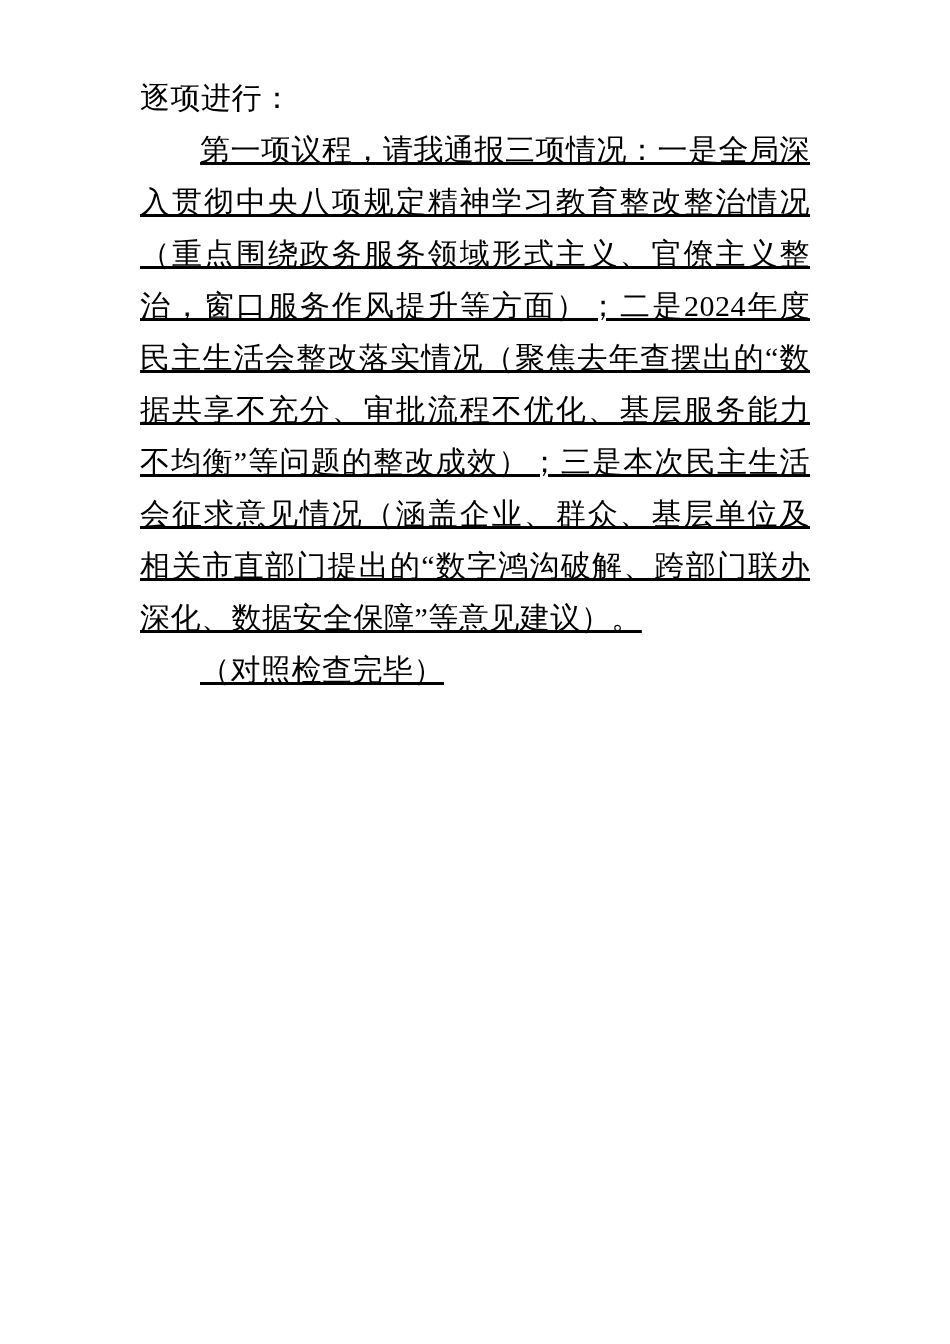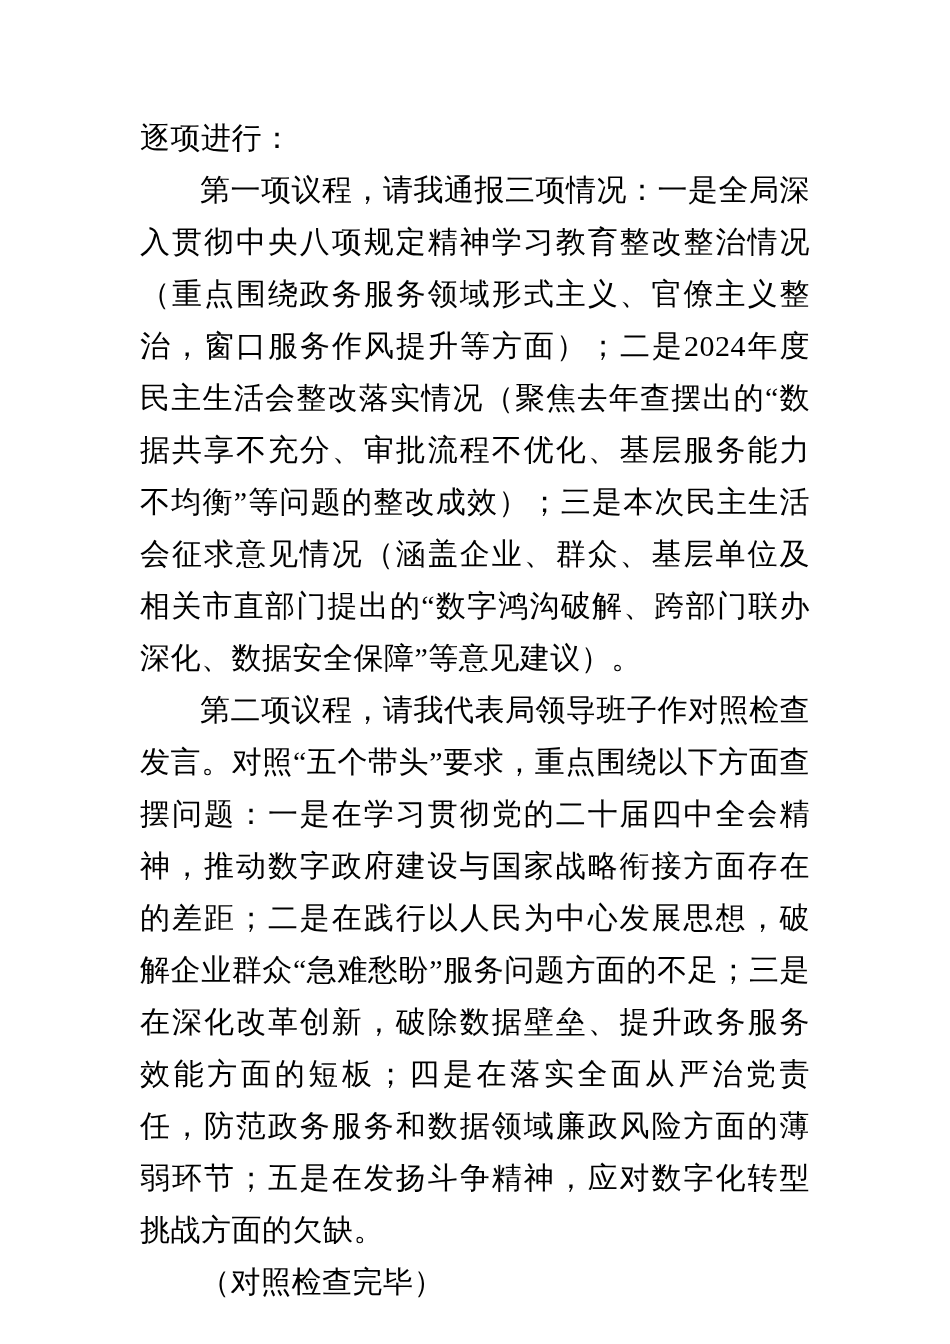--- a/index.html
+++ b/index.html
@@ -10,43 +10,43 @@
   body {
     width: 950px;
     height: 1344px;
     font-family: "Liberation Serif", "DejaVu Serif", serif;
     color: #000000;
   }
   .page {
     box-sizing: border-box;
     width: 950px;
     height: 1344px;
-    padding: 112px 140px 40px 140px;
+    padding: 72px 140px 40px 140px;
     background: #ffffff;
   }
   .doc-body {
     font-size: 30px;
     line-height: 52px;
     letter-spacing: 0.5px;
     text-align: justify;
     text-justify: inter-ideograph;
   }
   .para {
     margin: 0 0 0 0;
     text-indent: 0;
     white-space: normal;
   }
   .para.indent {
     text-indent: 60px;
+    text-decoration: underline;
   }
 </style>
 </head>
 <body>
 
 <div class="page">
   <div class="doc-body">
     <p class="para">逐项进行：</p>
     <p class="para indent">第一项议程，请我通报三项情况：一是全局深入贯彻中央八项规定精神学习教育整改整治情况（重点围绕政务服务领域形式主义、官僚主义整治，窗口服务作风提升等方面）；二是2024年度民主生活会整改落实情况（聚焦去年查摆出的“数据共享不充分、审批流程不优化、基层服务能力不均衡”等问题的整改成效）；三是本次民主生活会征求意见情况（涵盖企业、群众、基层单位及相关市直部门提出的“数字鸿沟破解、跨部门联办深化、数据安全保障”等意见建议）。</p>
-    <p class="para indent">第二项议程，请我代表局领导班子作对照检查发言。对照“五个带头”要求，重点围绕以下方面查摆问题：一是在学习贯彻党的二十届四中全会精神，推动数字政府建设与国家战略衔接方面存在的差距；二是在践行以人民为中心发展思想，破解企业群众“急难愁盼”服务问题方面的不足；三是在深化改革创新，破除数据壁垒、提升政务服务效能方面的短板；四是在落实全面从严治党责任，防范政务服务和数据领域廉政风险方面的薄弱环节；五是在发扬斗争精神，应对数字化转型挑战方面的欠缺。</p>
     <p class="para indent">（对照检查完毕）</p>
 
   </div>
 </div>
 
 </body></html>

